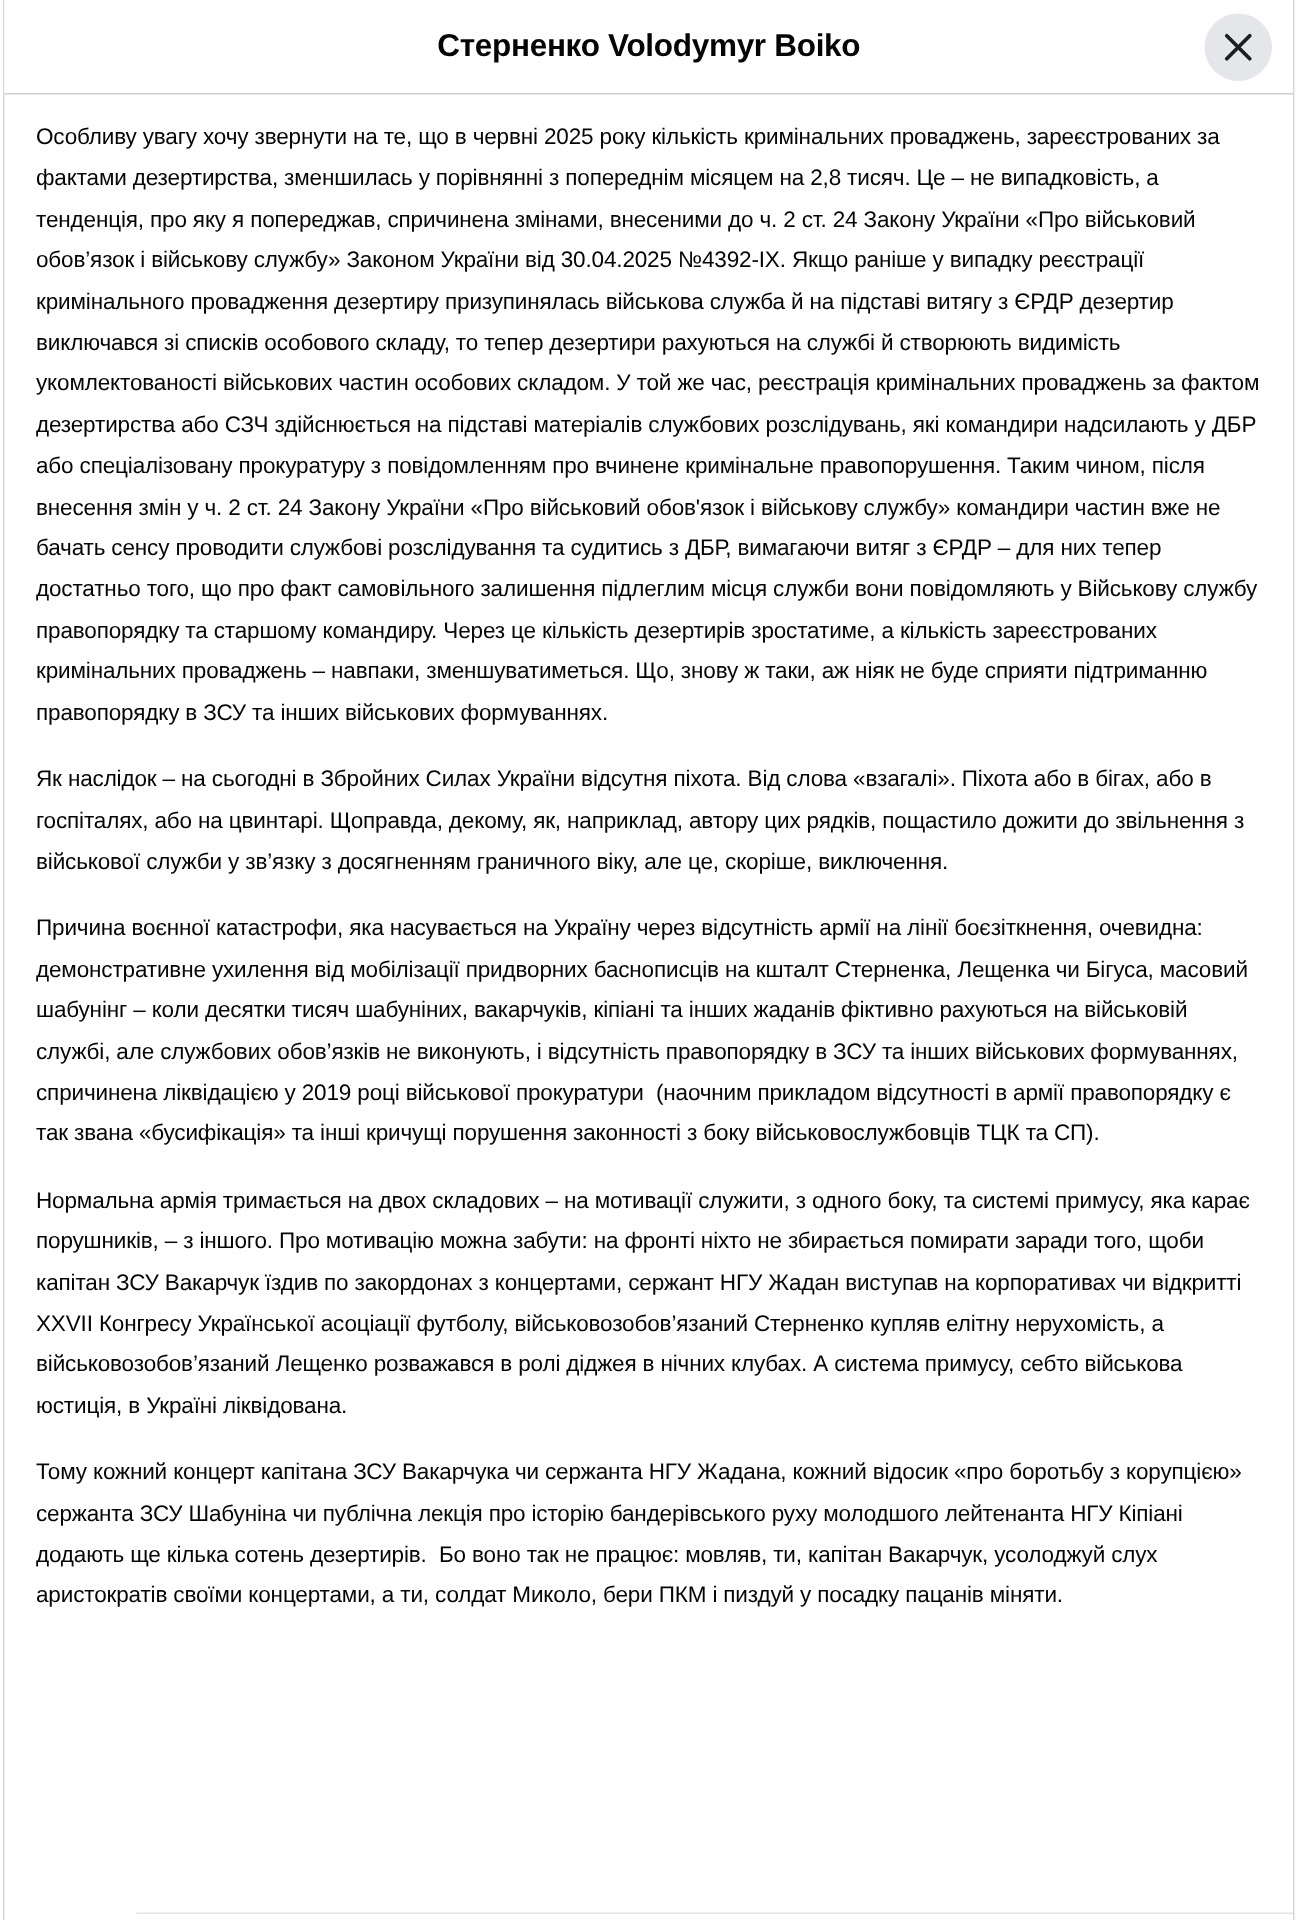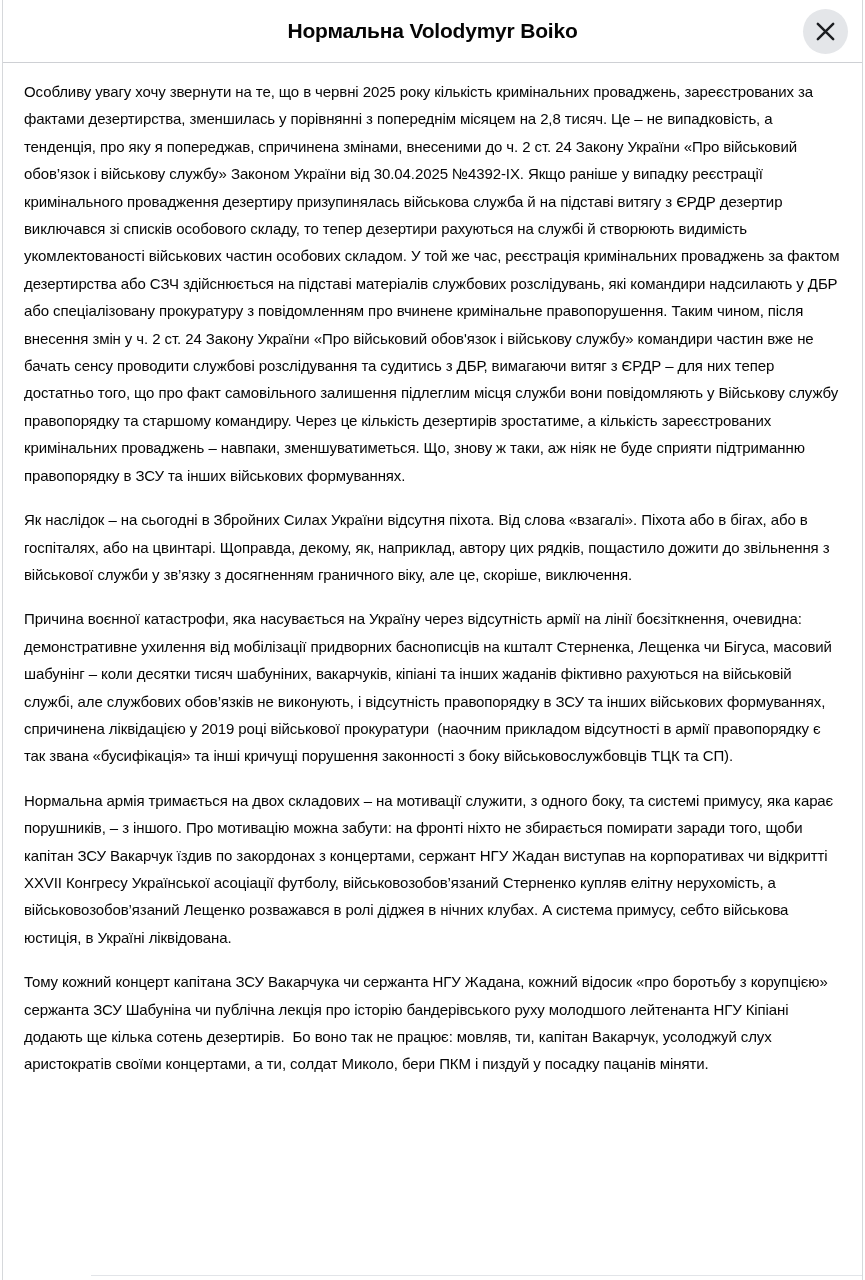--- a/index.html
+++ b/index.html
@@ -67,21 +67,21 @@
     height: 1px;
     background: #e2e4e8;
   }
 </style>
 </head>
 <body>
 
 <div class="modal">
 
   <header class="modal-header">
-    <h1 class="modal-title">Нормальна Volodymyr Boiko</h1>
+    <h1 class="modal-title">Стерненко Volodymyr Boiko</h1>
     <button class="close-button" aria-label="Закрыть">
       <span style="display:flex">
         <svg width="23" height="23" viewBox="0 0 24 24" fill="none">
           <path d="M4 4 L20 20 M20 4 L4 20" stroke="#1c1e21" stroke-width="2.6" stroke-linecap="round"></path>
         </svg>
       </span>
     </button>
   </header>
 
   <main class="post-body">

